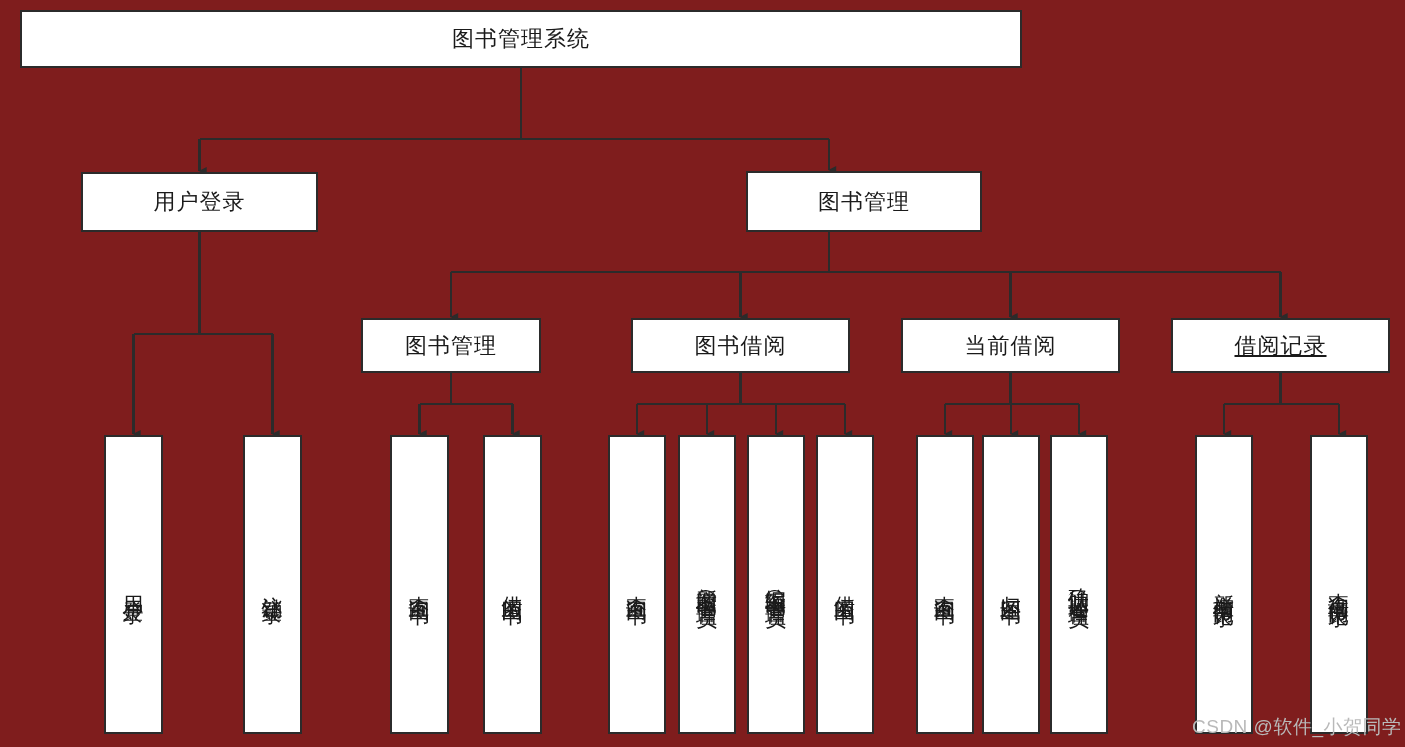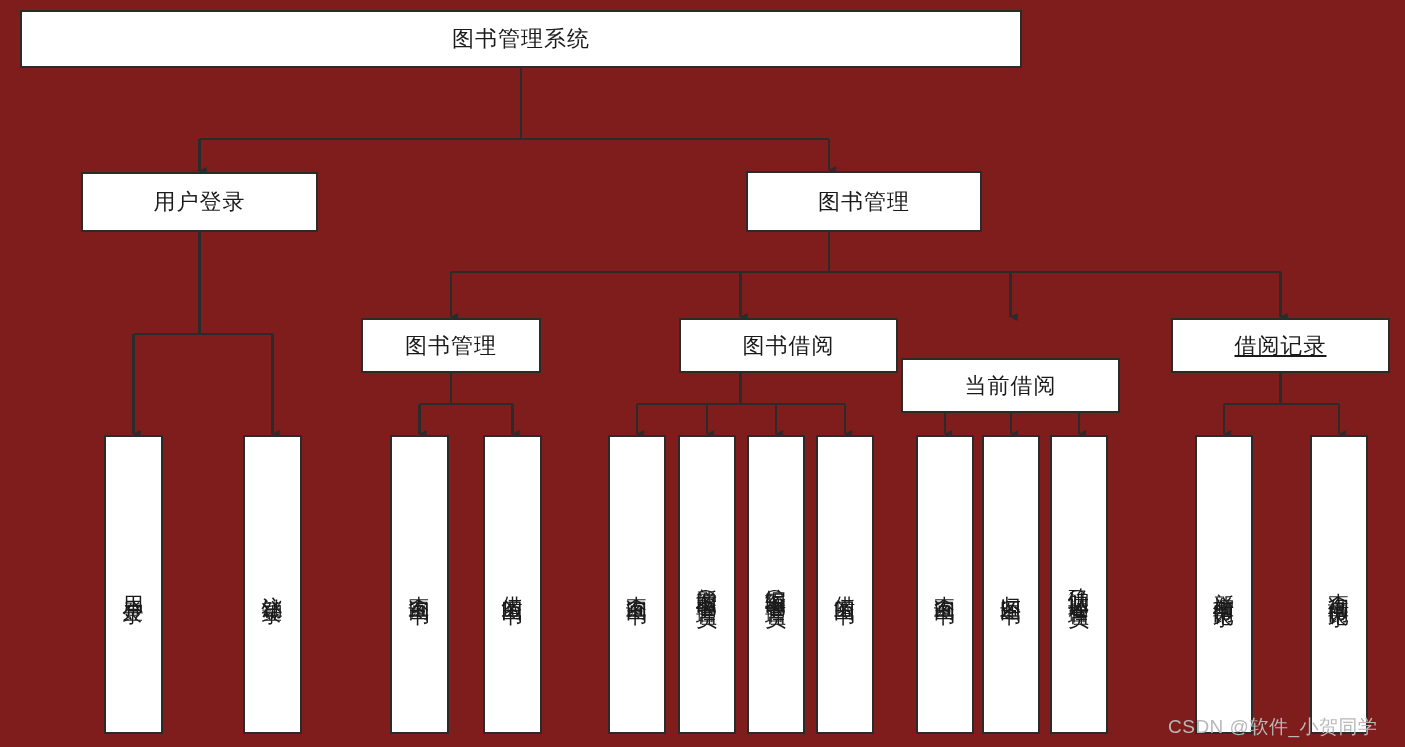--- a/index.html
+++ b/index.html
@@ -117,24 +117,24 @@
   <div class="node-box horizontal" style="left: 81px; top: 172px; width: 237px; height: 60px;">
     <span class="htext">用户登录</span>
   </div>
   <div class="node-box horizontal" style="left: 746px; top: 171px; width: 236px; height: 61px;">
     <span class="htext">图书管理</span>
   </div>
 
   <div class="node-box horizontal" style="left: 361px; top: 318px; width: 180px; height: 55px;">
     <span class="htext">图书管理</span>
   </div>
-  <div class="node-box horizontal" style="left: 631px; top: 318px; width: 219px; height: 55px; margin-left: 48px;">
+  <div class="node-box horizontal" style="left: 631px; top: 318px; width: 219px; height: 55px;">
     <span class="htext">图书借阅</span>
   </div>
-  <div class="node-box horizontal" style="left: 901px; top: 318px; width: 219px; height: 55px; margin-top: 40px;">
+  <div class="node-box horizontal" style="left: 901px; top: 318px; width: 219px; height: 55px;">
     <span class="htext">当前借阅</span>
   </div>
   <div class="node-box horizontal" style="left: 1171px; top: 318px; width: 219px; height: 55px; text-decoration: underline;">
     <span class="htext">借阅记录</span>
   </div>
 
   <div class="node-box vertical" style="left: 104px; top: 435px; width: 59px; height: 299px;">
     <span class="vtext">用户登录</span>
   </div>
   <div class="node-box vertical" style="left: 243px; top: 435px; width: 59px; height: 299px;">
@@ -167,14 +167,14 @@
   <div class="node-box vertical" style="left: 1050px; top: 435px; width: 58px; height: 299px;">
     <span class="vtext">确认归还（管理员）</span>
   </div>
   <div class="node-box vertical" style="left: 1195px; top: 435px; width: 58px; height: 299px;">
     <span class="vtext">新增借阅记录</span>
   </div>
   <div class="node-box vertical" style="left: 1310px; top: 435px; width: 58px; height: 299px;">
     <span class="vtext">查询借阅记录</span>
   </div>
 
-  <div class="watermark" style="left: 1168px; top: 714px; text-align: right;">CSDN @软件_小贺同学</div>
+  <div class="watermark" style="left: 1192px; top: 714px; text-align: right;">CSDN @软件_小贺同学</div>
 </div>
 
 </body></html>

